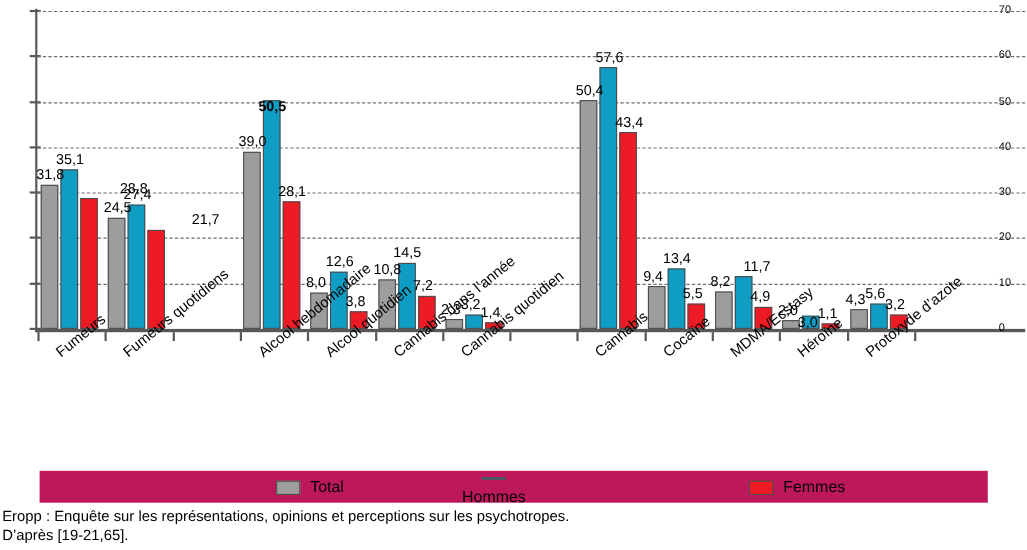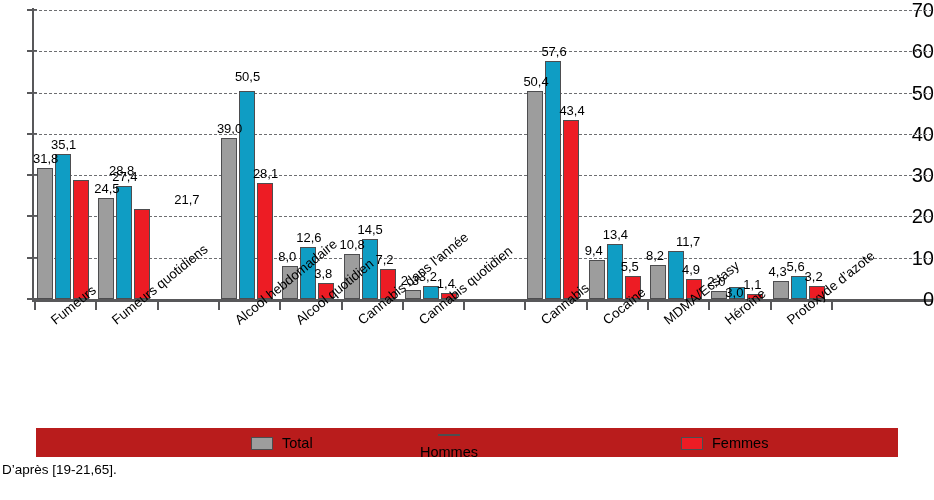--- a/index.html
+++ b/index.html
@@ -11,22 +11,22 @@
     position:relative;
   }
   #root{position:absolute;left:0;top:0;width:934px;height:500px;}
 
   
   .plot{position:absolute;left:0;top:0;width:934px;height:310px;}
   .yaxis-line{position:absolute;left:32px;top:8px;width:2px;height:294px;background:#58585a;}
   .xaxis-line{position:absolute;left:32px;top:299px;width:900px;height:3px;background:#58585a;}
 
   .ytick-label{
-    position:absolute;right:0;width:26px;text-align:right;
-    font-size:20px;color:#000;line-height:14px;
+    position:absolute;right:0;width:26px;text-align:left;
+    font-size:10px;color:#000;line-height:14px;
   }
   .ytick-mark{position:absolute;left:27px;width:10px;height:2px;background:#58585a;}
   .gridline{
     position:absolute;left:34px;width:898px;height:0;
     border-top:1px dashed #6d6e71;
   }
   .xtick{position:absolute;top:302px;width:2px;height:8px;background:#58585a;}
 
   .bar{position:absolute;bottom:0;width:16px;border:1px solid #4d4d4f;box-sizing:border-box;}
   .bar.total{background:#9d9d9d;}
@@ -38,21 +38,21 @@
   }
 
   .catlabel{
     position:absolute;white-space:nowrap;font-size:13.5px;color:#000;
     transform-origin:left top;transform:rotate(-39deg);
   }
 
   
   .legend{
     position:absolute;left:36px;top:428px;width:862px;height:29px;
-    background:#b91c1c;
+    background:#be185d;
   }
   .legend-item{position:absolute;top:6px;height:18px;display:flex;align-items:center;gap:9px;}
   .swatch{width:22px;height:13px;border:1.5px solid #4d4d4f;box-sizing:border-box;}
   .swatch.total{background:#9d9d9d;}
   .swatch.hommes{background:#0f9dc4;}
   .swatch.femmes{background:#ed1c24;}
   .legend-text{font-size:14.5px;color:#000;line-height:15px;}
 
   
   .footnote{position:absolute;left:2px;top:461px;width:920px;}
@@ -145,21 +145,21 @@
         <div class="bar femmes" style="left: 808.6px; top: 285.789px; height: 13.2114px;"></div>
       </div>
     <div id="vlabels">
         <div class="vlabel" style="left: 33px; top: 151.711px;">31,8</div>
         <div class="vlabel" style="left: 51px; top: 138.087px;">35,1</div>
         <div class="vlabel" style="left: 69px; top: 164.097px; margin-left: 40px;">28,8</div>
         <div class="vlabel" style="left: 94.3px; top: 181.85px;">24,5</div>
         <div class="vlabel" style="left: 112.3px; top: 169.877px;">27,4</div>
         <div class="vlabel" style="left: 130.3px; top: 193.41px; margin-left: 44px;">21,7</div>
         <div class="vlabel" style="left: 216.9px; top: 121.986px;">39,0</div>
-        <div class="vlabel" style="left: 234.9px; top: 70px;">50,5</div>
+        <div class="vlabel" style="left: 234.9px; top: 90px; font-weight: bold;">50,5</div>
         <div class="vlabel" style="left: 252.9px; top: 166.987px;">28,1</div>
         <div class="vlabel" style="left: 278.2px; top: 249.971px;">8,0</div>
         <div class="vlabel" style="left: 296.2px; top: 230.98px;">12,6</div>
         <div class="vlabel" style="left: 314.2px; top: 267.311px;">3,8</div>
         <div class="vlabel" style="left: 339.5px; top: 238.411px;">10,8</div>
         <div class="vlabel" style="left: 357.5px; top: 223.136px;">14,5</div>
         <div class="vlabel" style="left: 375.5px; top: 253.274px;">7,2</div>
         <div class="vlabel" style="left: 400.8px; top: 273.504px;">2,3</div>
         <div class="vlabel" style="left: 418.8px; top: 269.789px;">3,2</div>
         <div class="vlabel" style="left: 436.8px; top: 277.22px;">1,4</div>
@@ -206,16 +206,17 @@
           <span class="legend-text">Hommes</span>
         </div>
         <div class="legend-item" style="left: 645px;">
           <span class="swatch femmes"></span>
           <span class="legend-text">Femmes</span>
         </div>
       </div>
   </div>
 
   <div class="footnote">
+    <div>Eropp : Enquête sur les représentations, opinions et perceptions sur les psychotropes.</div>
     <div>D’après [19-21,65].</div>
   </div>
 
 </div>
 
 </body></html>

